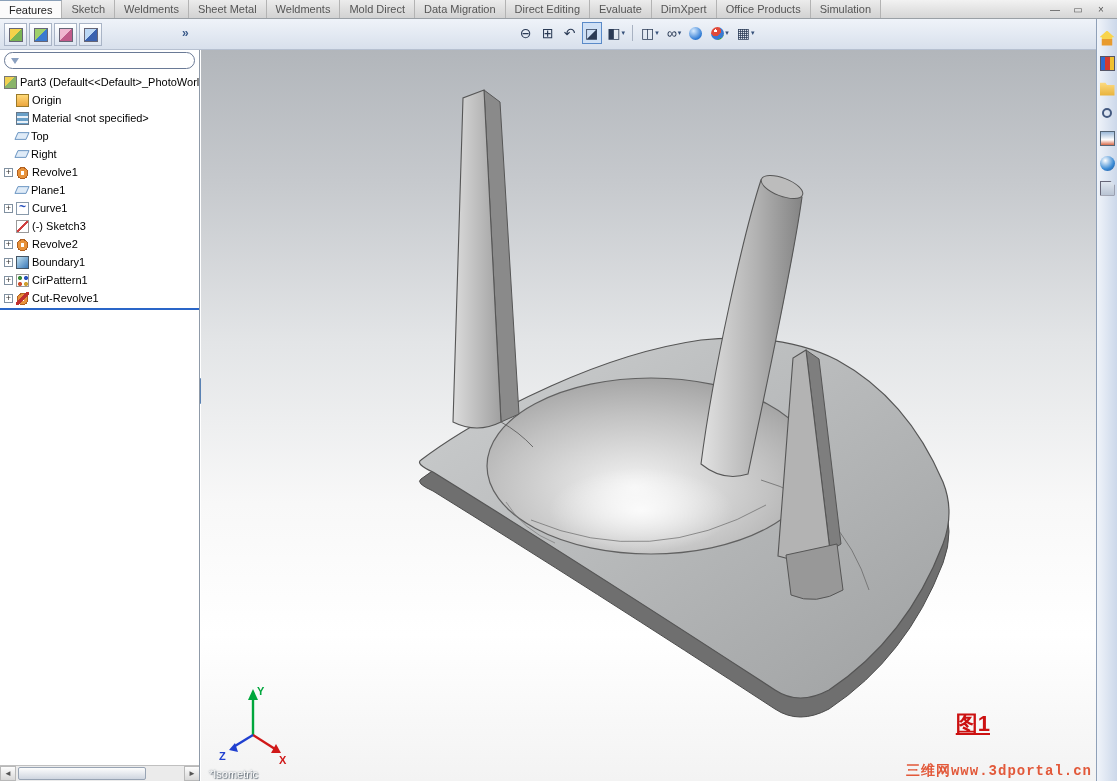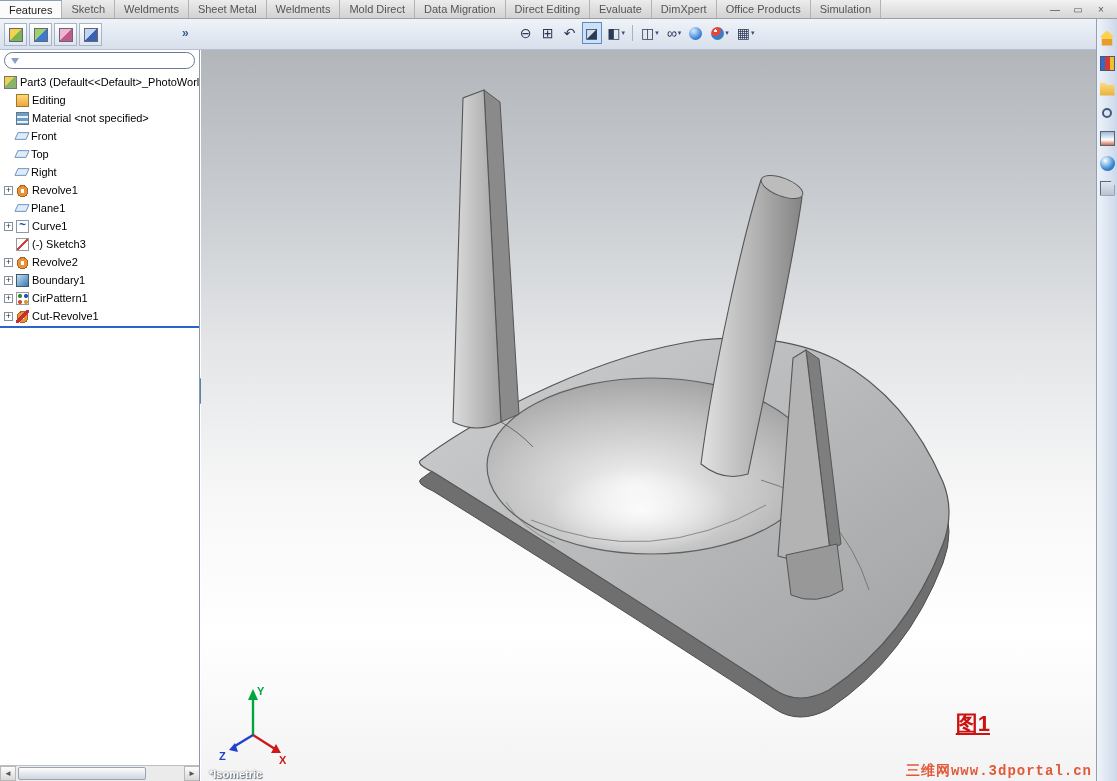--- a/index.html
+++ b/index.html
@@ -93,21 +93,21 @@
   .splitter-tab { position:absolute; left:200px; top:378px; width:10px; height:26px;
                   background:linear-gradient(90deg,#bcd4f0,#7aa8dc); border:1px solid #5a82b4;
                   border-radius:0 5px 5px 0; display:flex; align-items:center; justify-content:center;
                   color:#1a3a6a; font-size:8px; }
 
   
   .viewport { position:absolute; left:201px; top:50px; width:895px; bottom:0;
               background:linear-gradient(180deg,#b2b6bb 0,#c6c9cd 18%,#e3e5e7 40%,#f8f8f8 62%,#ffffff 80%,#f3f3f3 100%); }
   .model-svg { position:absolute; left:0; top:0; }
   .triad { position:absolute; left:16px; bottom:14px; }
-  .view-label { position:absolute; left:8px; bottom:1px; color:#ffffff; font-weight:bold;
+  .view-label { position:absolute; left:8px; bottom:1px; color:#ffffff; font-weight:normal;
                 text-shadow:0 0 2px #66707a, 1px 1px 1px #66707a; }
   .figure-label { position:absolute; right:106px; bottom:42px; font-size:22px; font-weight:bold; }
   .watermark { position:absolute; right:4px; bottom:1px; font-size:14px; font-weight:bold; letter-spacing:1px; }
 
   
   .taskpane { position:absolute; right:0; top:19px; width:21px; bottom:0;
               background:linear-gradient(90deg,#f0f4fa,#ccd8ea); border-left:1px solid #8fa0b8;
               display:flex; flex-direction:column; align-items:center; gap:7px; padding-top:10px; }
   .tp-btn { width:18px; height:18px; display:flex; align-items:center; justify-content:center; }
   .tp-ic { width:15px; height:15px; }
@@ -270,35 +270,30 @@
     <div class="tree">
       <div class="row">
         <span class="ic part-icon"></span>
         <span class="lbl">Part3  (Default&lt;&lt;Default&gt;_PhotoWorl</span>
       </div>
       <div>
 
           <div class="row">
             <span class="expander" style="visibility: hidden;">+</span>
             <span class="ic sensors-folder-icon"></span>
-            <span class="lbl">Editing</span>
+            <span class="lbl">Origin</span>
           </div>
 
 
           <div class="row">
             <span class="expander" style="visibility: hidden;">+</span>
             <span class="ic material-icon"></span>
             <span class="lbl">Material &lt;not specified&gt;</span>
           </div>
 
-          <div class="row">
-            <span class="expander" style="visibility: hidden;">+</span>
-            <span class="ic plane-icon"></span>
-            <span class="lbl">Front</span>
-          </div>
 
           <div class="row">
             <span class="expander" style="visibility: hidden;">+</span>
             <span class="ic plane-icon"></span>
             <span class="lbl">Top</span>
           </div>
 
           <div class="row">
             <span class="expander" style="visibility: hidden;">+</span>
             <span class="ic plane-icon"></span>

